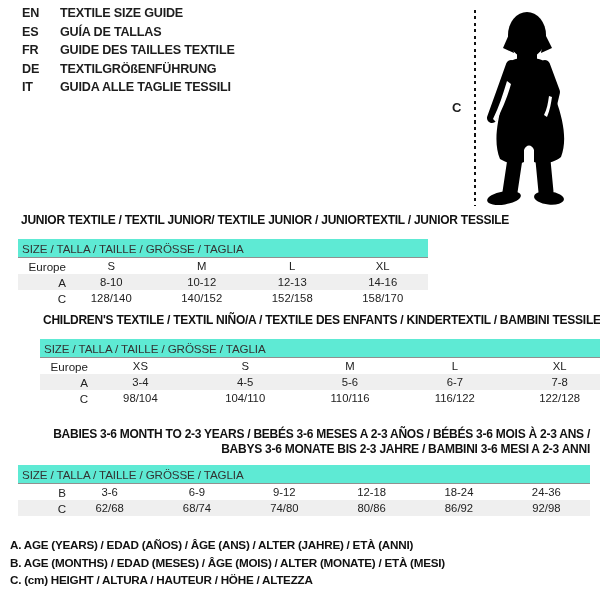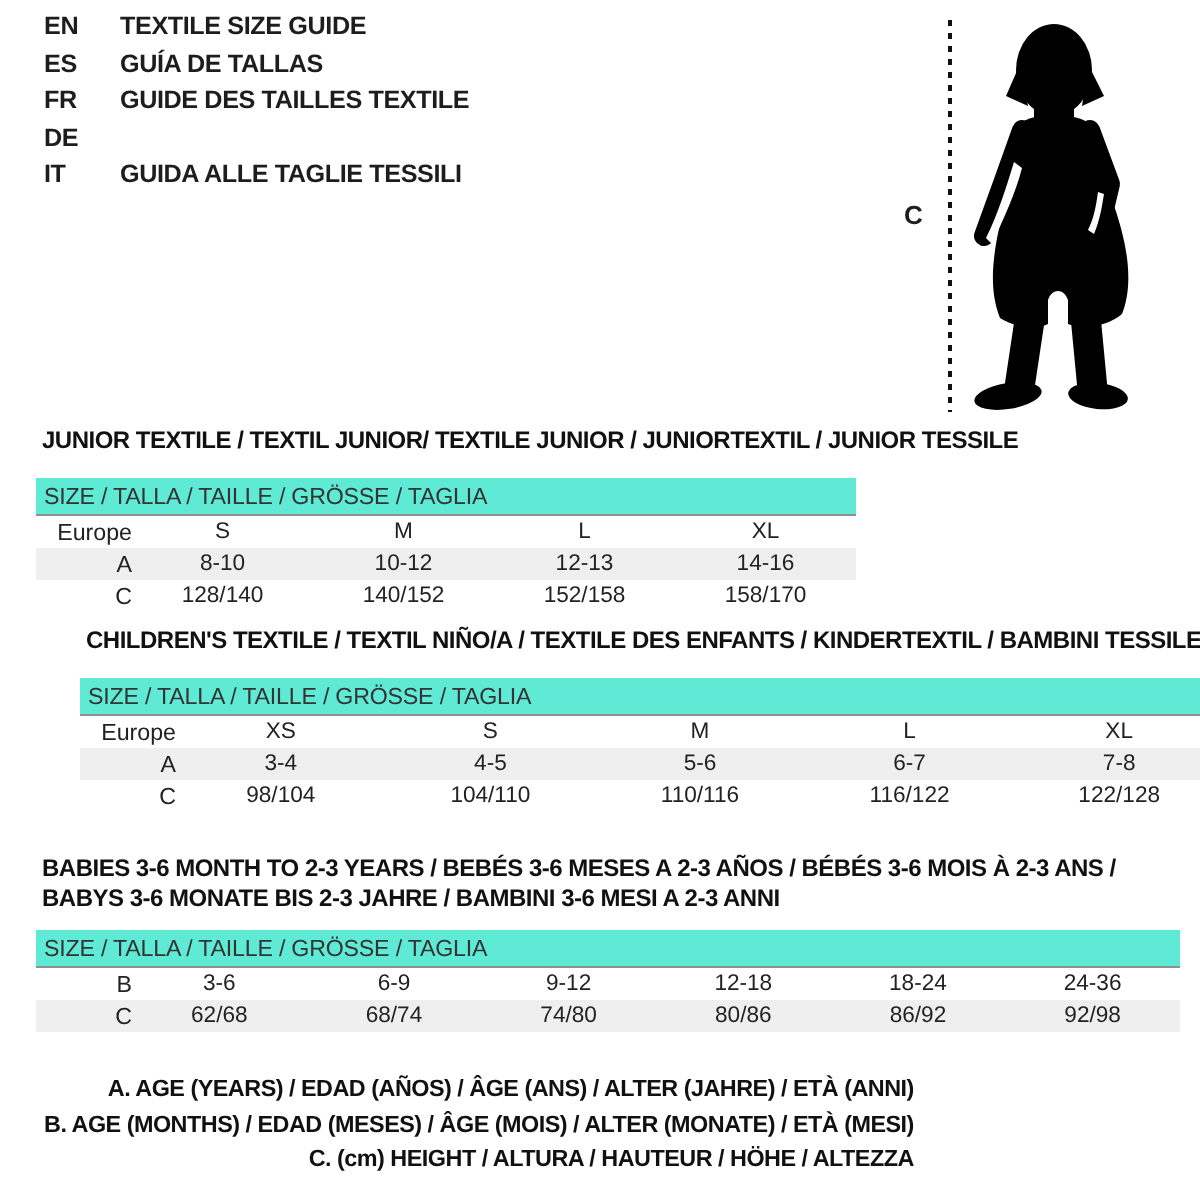--- a/index.html
+++ b/index.html
@@ -23,54 +23,55 @@
   .baby-svg{position:absolute;left:50px;top:2px;}
   
   .section{position:absolute;left:18px;}
   .s1{top:213px;width:410px;}
   .s2{top:313px;width:572px;margin-left:22px;}
   .s3{top:427px;width:572px;}
   .tbl-title{
     margin:0 0 12px 3px;font-size:12px;font-weight:700;letter-spacing:-0.25px;
     white-space:nowrap;color:#111;
   }
-  .s3 .tbl-title{margin-bottom:8px;line-height:15px;}
+  .s3 .tbl-title{margin-bottom:8px;line-height:15px;text-align:right;}
   .tbl-title .line{display:block;white-space:nowrap;}
   table{width:100%;border-collapse:collapse;table-layout:fixed;font-size:11.3px;color:#222;}
   col.lblcol{width:48px;}
   tr.bar td{
     background:#5eead4;border-bottom:1px solid #909090;
     text-align:left;padding:2px 0 2px 4px;height:14px;
     font-size:11.6px;color:#333;letter-spacing:-0.1px;
   }
   td{height:13px;padding:1.5px 0;text-align:center;overflow:hidden;}
   td.lbl{text-align:right;padding-left:4px;font-size:11.6px;}
   tr.shaded td{background:#efefef;}
   
-  .footnotes{position:absolute;left:22px;top:536px;text-align:right;}
+  .footnotes{position:absolute;left:10px;top:536px;}
   .footnote{font-size:11.7px;font-weight:700;line-height:17.5px;letter-spacing:-0.25px;white-space:nowrap;color:#111;}
 </style>
 </head>
 <body>
 
 <div class="lang-block">
   <div class="lang-row">
     <span class="lang-code">EN</span>
     <span class="lang-label">TEXTILE SIZE GUIDE</span>
   </div>
   <div class="lang-row">
     <span class="lang-code">ES</span>
     <span class="lang-label">GUÍA DE TALLAS</span>
   </div>
   <div class="lang-row">
     <span class="lang-code">FR</span>
     <span class="lang-label">GUIDE DES TAILLES TEXTILE</span>
   </div>
   <div class="lang-row">
     <span class="lang-code">DE</span>
+    <span class="lang-label">TEXTILGRÖßENFÜHRUNG</span>
   </div>
   <div class="lang-row">
     <span class="lang-code">IT</span>
     <span class="lang-label">GUIDA ALLE TAGLIE TESSILI</span>
   </div>
 </div>
 
 <div class="figure">
   <span class="c-label">C</span>
   <div class="dash-line"></div>

